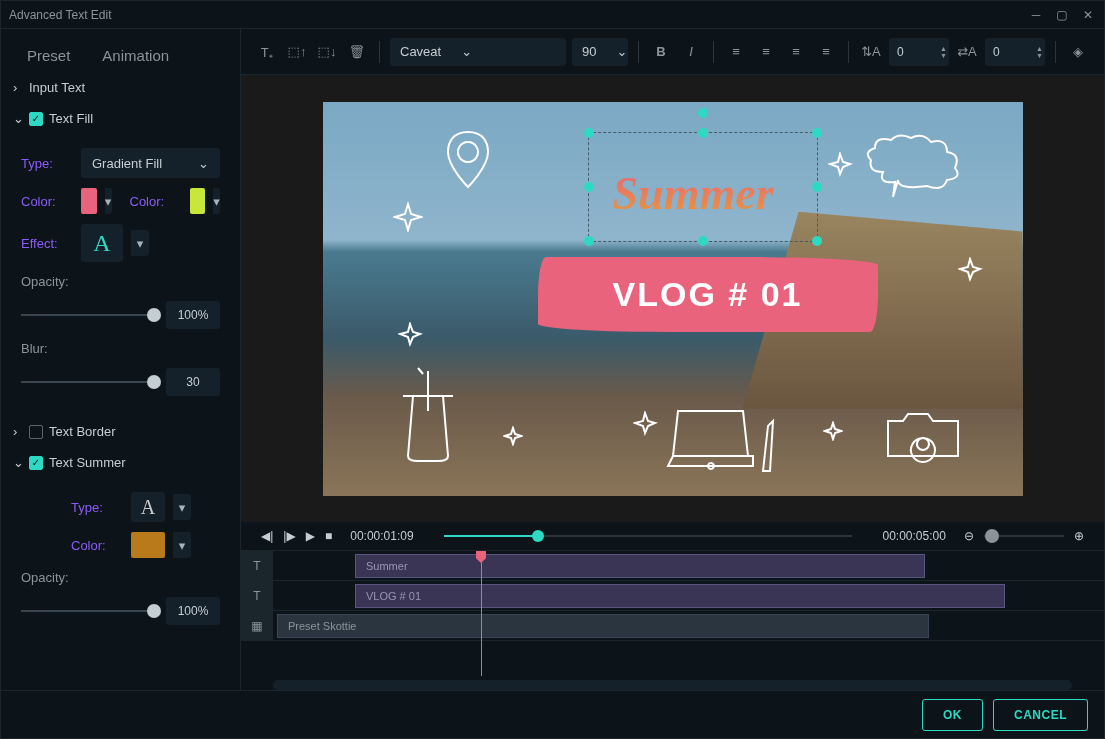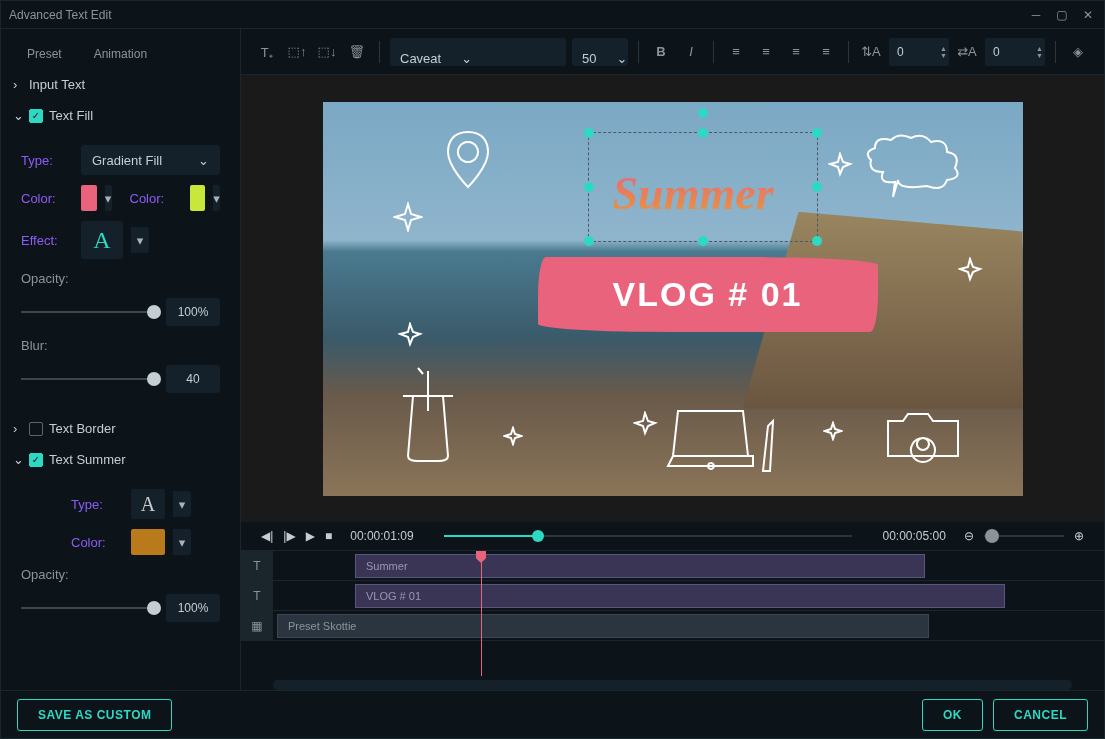--- a/index.html
+++ b/index.html
@@ -6,21 +6,21 @@
 body { background: #0d1419; color: #a8b2b8; font-size: 13px; overflow: hidden; }
 .window { width: 1105px; height: 739px; display: flex; flex-direction: column; background: #0d1419; border: 1px solid #1a252c; }
 .titlebar { height: 28px; display: flex; align-items: center; padding: 0 8px; background: #0d1419; border-bottom: 1px solid #1a252c; }
 .titlebar-title { font-size: 12px; color: #8a9499; flex: 1; }
 .win-controls { display: flex; gap: 10px; }
 .win-btn { width: 16px; height: 16px; display: flex; align-items: center; justify-content: center; color: #8a9499; cursor: pointer; font-size: 12px; }
 .content { flex: 1; display: flex; overflow: hidden; }
 
 .sidebar { width: 302px; background: #0d1419; display: flex; flex-direction: column; border-right: 1px solid #1a252c; overflow-y: auto; }
 .tabs { display: flex; padding: 10px 12px 0 12px; gap: 4px; }
-.tab { padding: 8px 14px; color: #8a9499; cursor: pointer; font-size: 12px; }
+.tab { padding: 8px 14px; color: #8a9499; cursor: pointer; font-size: 15px; }
 .tab.active { color: #2ed9c3; }
 .tab.highlighted { border: 2px solid #e74c3c; }
 
 .section-header { display: flex; align-items: center; padding: 8px 12px; gap: 6px; color: #c5ced3; font-size: 13px; cursor: pointer; }
 .chev { width: 10px; display: inline-block; }
 .chk { width: 14px; height: 14px; border: 1px solid #5a6670; border-radius: 2px; display: inline-flex; align-items: center; justify-content: center; font-size: 10px; }
 .chk.checked { background: #2ed9c3; border-color: #2ed9c3; color: #0d1419; }
 
 .section-body { padding: 4px 20px 8px 20px; }
 .row { display: flex; align-items: center; margin: 10px 0; gap: 10px; }
@@ -33,21 +33,21 @@
 .slider-lbl { color: #8a9499; margin-bottom: 12px; display: block; }
 .slider-wrap { display: flex; align-items: center; gap: 12px; }
 .slider-track { flex: 1; height: 2px; background: #3a4650; position: relative; cursor: pointer; }
 .slider-knob { position: absolute; width: 14px; height: 14px; background: #c5ced3; border-radius: 50%; top: -6px; transform: translateX(-50%); }
 .slider-val { width: 54px; height: 28px; background: #15212a; color: #c5ced3; display: flex; align-items: center; justify-content: center; border-radius: 3px; font-size: 12px; }
 
 .main { flex: 1; display: flex; flex-direction: column; background: #0d1419; }
 .toolbar { height: 46px; display: flex; align-items: center; padding: 0 14px; gap: 6px; border-bottom: 1px solid #1a252c; }
 .tb-icon { width: 24px; height: 24px; display: flex; align-items: center; justify-content: center; color: #8a9499; cursor: pointer; font-size: 13px; }
 .tb-divider { width: 1px; height: 22px; background: #2a353d; margin: 0 4px; }
-.tb-select { height: 28px; background: #15212a; color: #c5ced3; padding: 0 10px; display: flex; align-items: flex-end; gap: 20px; cursor: pointer; border-radius: 3px; font-size: 13px; }
+.tb-select { height: 28px; background: #15212a; color: #c5ced3; padding: 0 10px; display: flex; align-items: center; gap: 20px; cursor: pointer; border-radius: 3px; font-size: 13px; }
 .tb-num { height: 28px; width: 60px; background: #15212a; color: #c5ced3; display: flex; align-items: center; padding: 0 8px; border-radius: 3px; position: relative; font-size: 12px; }
 .tb-spin { position: absolute; right: 2px; display: flex; flex-direction: column; font-size: 7px; color: #8a9499; }
 
 .preview { flex: 1; background: #1a1a1a; display: flex; align-items: center; justify-content: center; padding: 8px 20px; }
 .canvas { width: 700px; height: 394px; background: linear-gradient(180deg, #7ba8c4 0%, #8fb5cc 35%, #4a7a8f 38%, #3a5a6a 60%, #6a5a4a 75%, #8a7558 100%); position: relative; overflow: hidden; }
 .canvas::before { content: ''; position: absolute; right: 0; top: 28%; width: 40%; height: 50%; background: linear-gradient(180deg, #9a8560 0%, #6a5540 100%); clip-path: polygon(20% 0, 100% 10%, 100% 100%, 0 100%); }
 .text-selection { position: absolute; top: 30px; left: 265px; width: 230px; height: 110px; border: 1px dashed #4a5a65; }
 .sel-handle { position: absolute; width: 10px; height: 10px; background: #2ed9c3; border-radius: 50%; }
 .title-text { position: absolute; top: 65px; left: 290px; font-family: cursive; font-size: 46px; font-style: italic; background: linear-gradient(180deg, #e8637b, #e89a3a); -webkit-background-clip: text; background-clip: text; color: transparent; font-weight: 600; }
 .brush-stroke { position: absolute; top: 155px; left: 215px; width: 340px; height: 75px; background: #e8637b; border-radius: 8px 40% 8px 40% / 50% 8px 50% 8px; display: flex; align-items: center; justify-content: center; }
@@ -138,21 +138,21 @@
               </div>
             <div class="slider-val">100%</div>
           </div>
         </div>
         <div class="slider-row">
           <span class="slider-lbl">Blur:</span>
           <div class="slider-wrap">
             <div class="slider-track">
                 <div class="slider-knob" style="left:100%"></div>
               </div>
-            <div class="slider-val">40</div>
+            <div class="slider-val">30</div>
           </div>
         </div>
       </div>
 
       <div class="section-header">
         <span class="chev">›</span>
         <span class="chk"></span>
         <span>Text Border</span>
       </div>
 
@@ -189,21 +189,21 @@
         <span class="tb-icon">T₊</span>
         <span class="tb-icon">⬚↑</span>
         <span class="tb-icon">⬚↓</span>
         <span class="tb-icon">🗑</span>
         <div class="tb-divider"></div>
         <div class="tb-select" style="width:176px">
           <span>Caveat</span>
             <span>⌄</span>
         </div>
         <div class="tb-select" style="width:56px">
-          <span>50</span>
+          <span>90</span>
             <span>⌄</span>
         </div>
         <div class="tb-divider"></div>
         <span class="tb-icon">
             <b>B</b>
           </span>
         <span class="tb-icon">
             <i>I</i>
           </span>
         <div class="tb-divider"></div>
@@ -331,18 +331,17 @@
                 <span>Preset Skottie</span>
               </div>
           </div>
         </div>
         <div class="hscroll"></div>
       </div>
     </div>
   </div>
 
   <div class="footer">
-    <button class="btn">SAVE AS CUSTOM</button>
     <div class="footer-spacer"></div>
     <button class="btn">OK</button>
     <button class="btn">CANCEL</button>
   </div>
 </div>
 
 </body></html>

